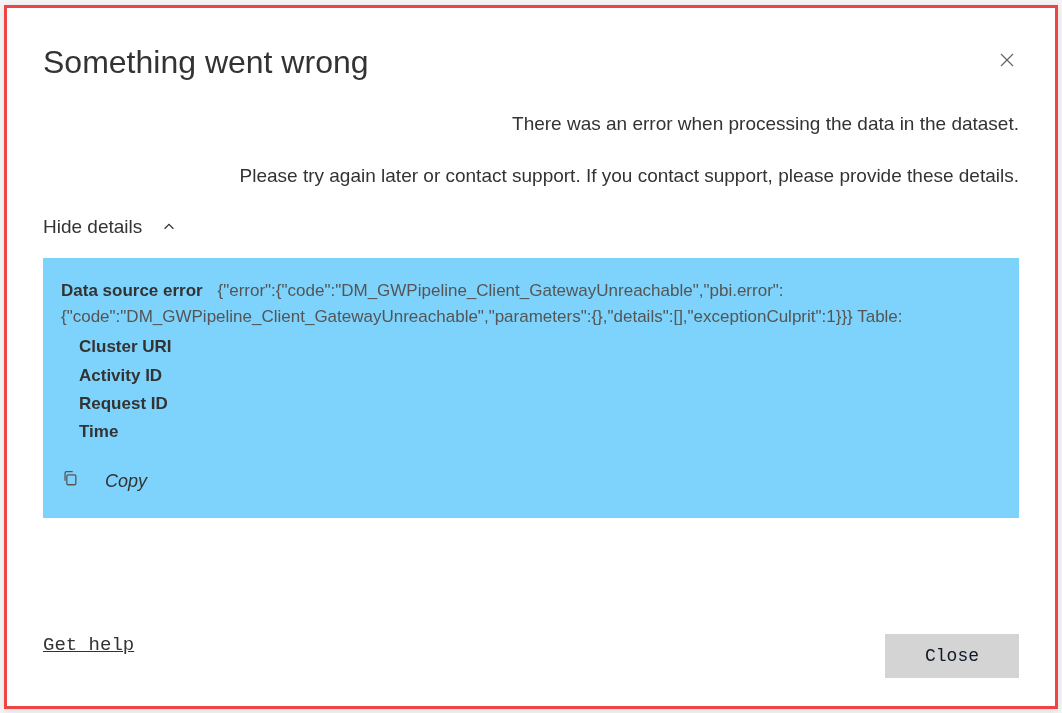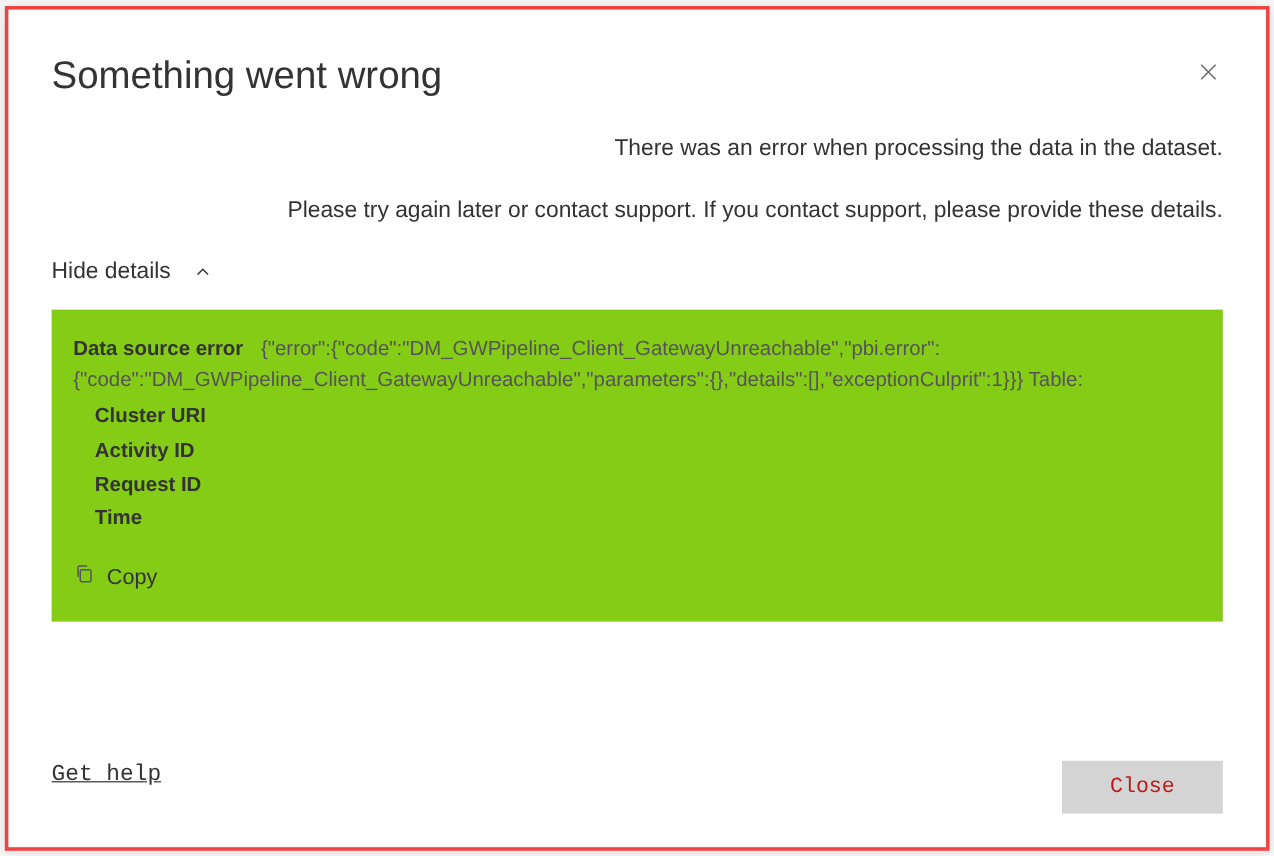--- a/index.html
+++ b/index.html
@@ -68,21 +68,21 @@
     }
     .chevron {
       display: inline-flex;
       align-items: center;
     }
     .chevron svg {
       width: 14px;
       height: 14px;
     }
     .details-panel {
-      background: #84cc16;
+      background: #7dd3fc;
       padding: 20px 18px 22px 18px;
       font-size: 17px;
       color: #333;
       line-height: 1.55;
     }
     .detail-row {
       margin-bottom: 2px;
       margin-left: 18px;
     }
     .detail-label-strong {
@@ -95,23 +95,24 @@
     .detail-first .detail-label-strong {
       margin-right: 10px;
     }
     .error-json {
       color: #555;
     }
     .copy-row {
       margin-top: 22px;
       display: flex;
       align-items: center;
-      gap: 10px;
+      gap: 26px;
       cursor: pointer;
       width: fit-content;
+      font-style: italic;
     }
     .copy-row svg {
       width: 18px;
       height: 18px;
       color: #555;
     }
     .copy-label {
       font-size: 18px;
       color: #333;
     }
@@ -127,21 +128,21 @@
       font-size: 19px;
       color: #333;
       text-decoration: underline;
       cursor: pointer;
     }
     .close-btn {
       background: #d4d4d4;
       border: none;
       padding: 12px 40px;
       font-size: 18px;
-      color: #b91c1c;
+      color: #0f172a;
       cursor: pointer;
       font-family: inherit;
     }
   </style>
 </head>
 <body>
 
 <div class="dialog">
 
   <div class="close-x">

